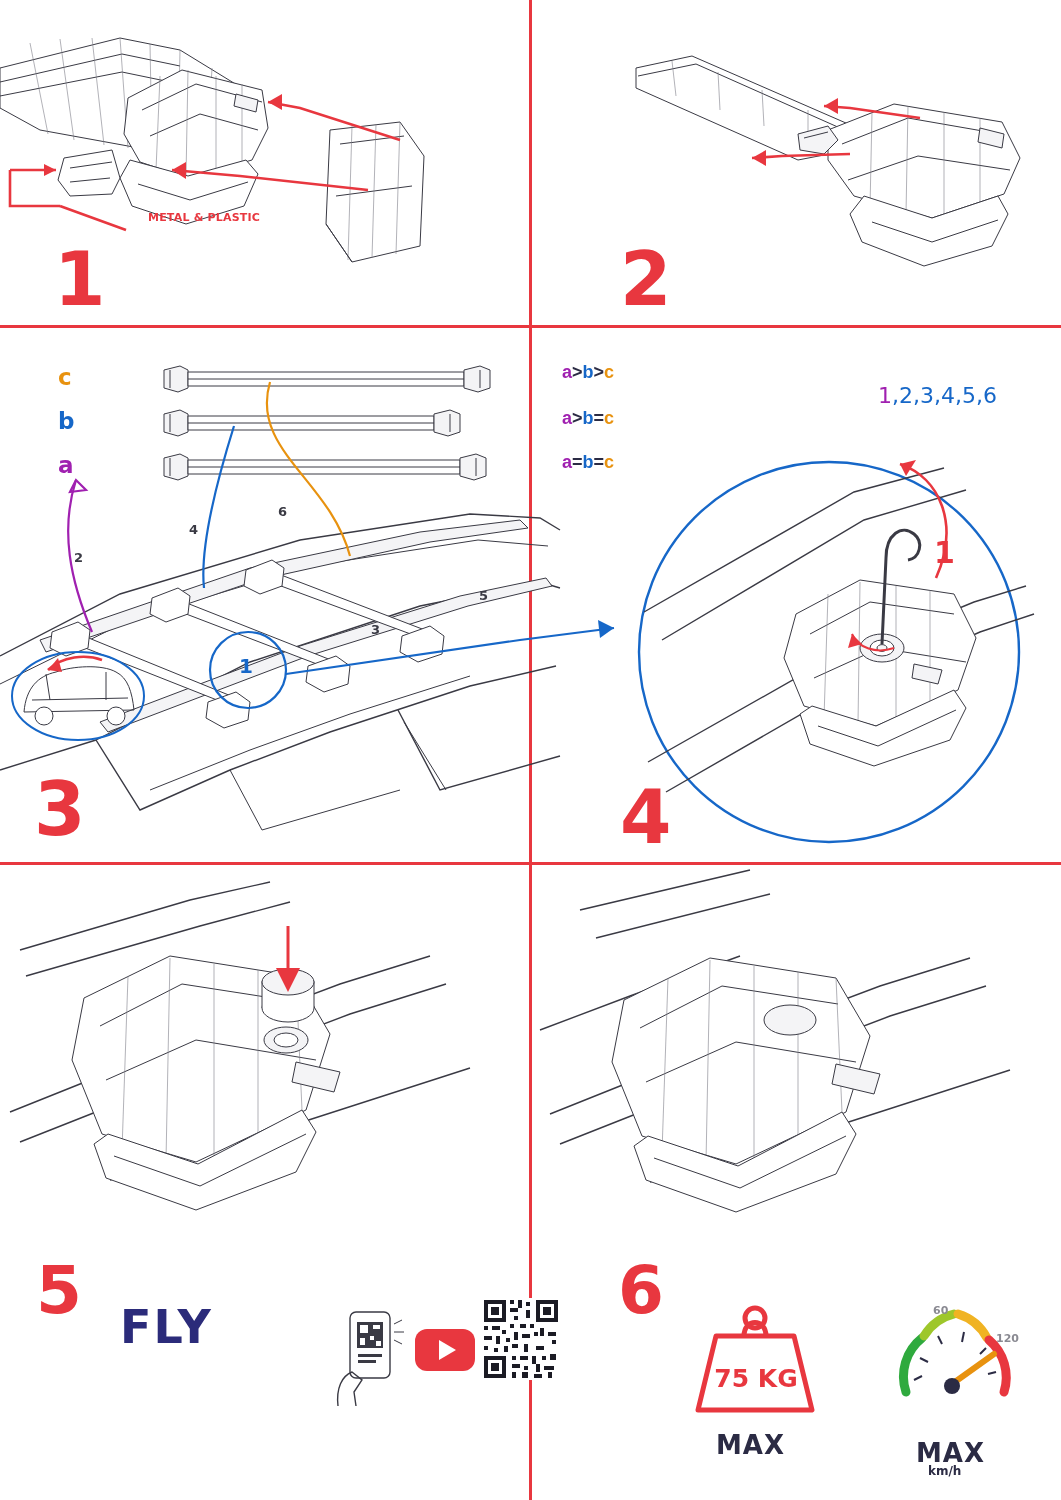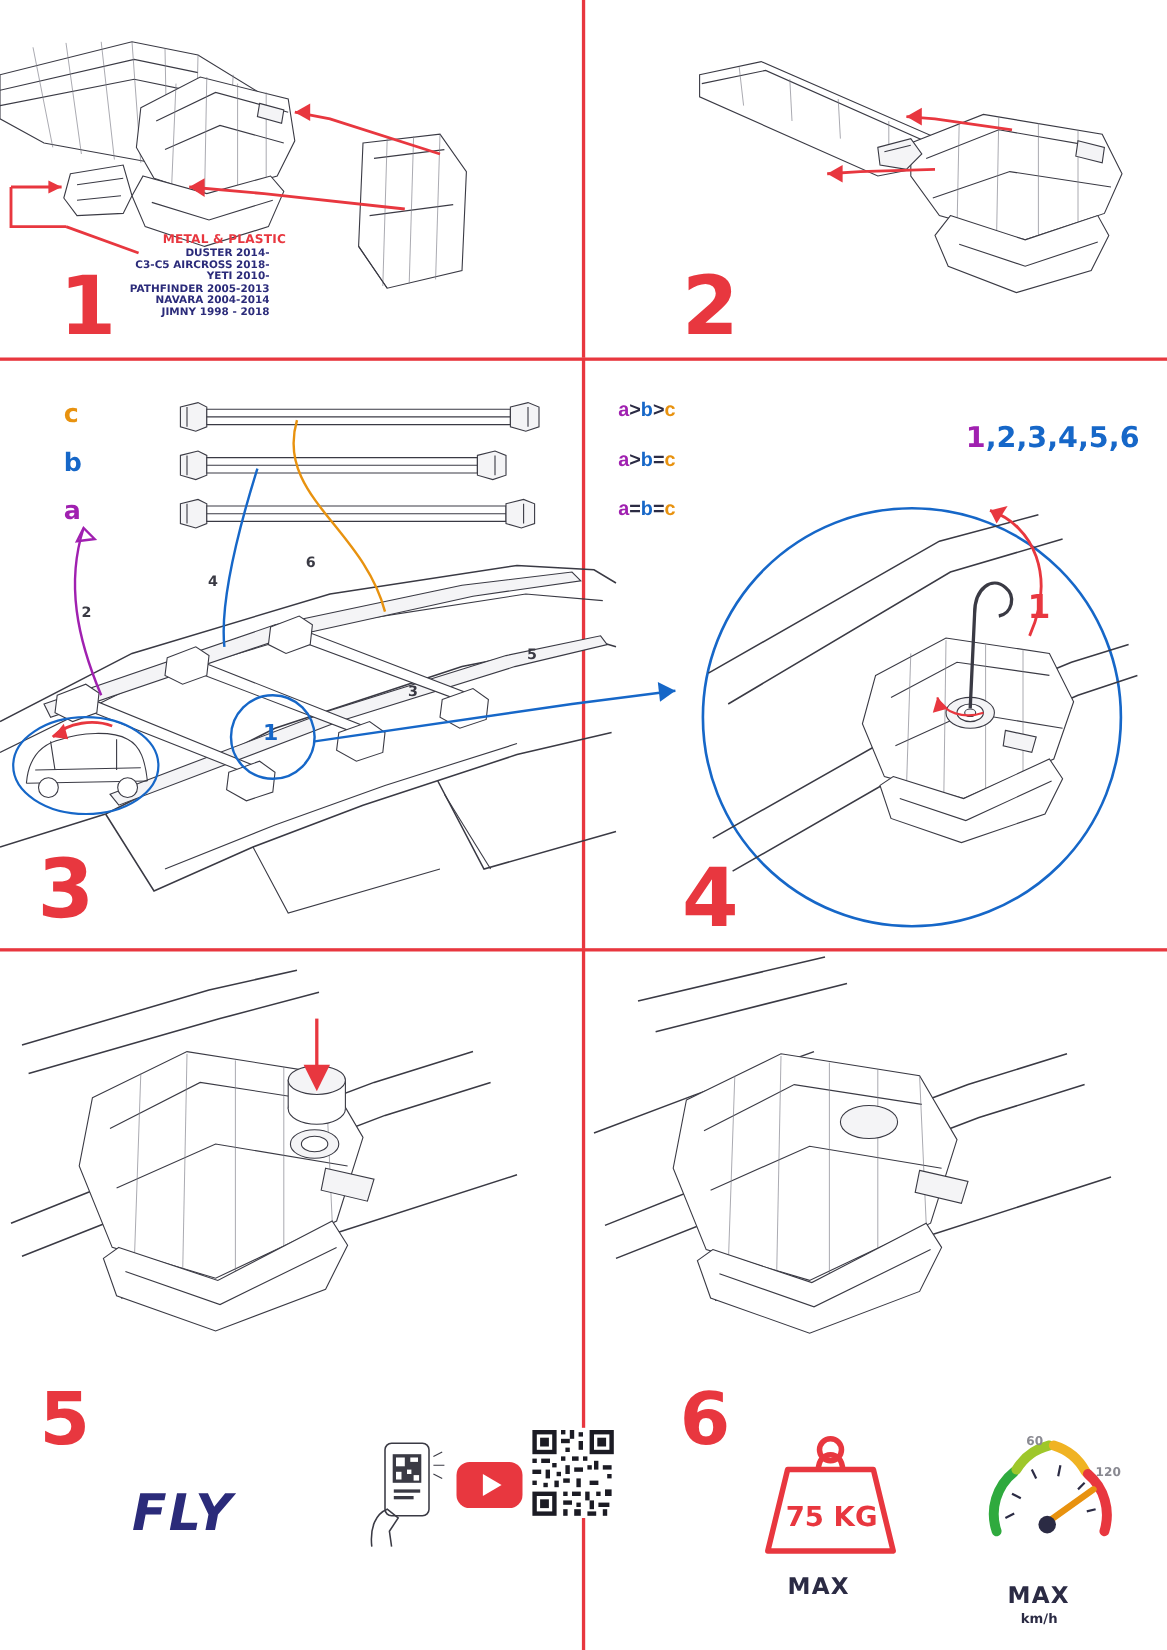--- a/index.html
+++ b/index.html
@@ -65,21 +65,21 @@
   .eqline {
     position:absolute; font-size:18px; font-weight:700;
     font-family:Liberation Sans, sans-serif; white-space:nowrap;
   }
   .eq-a { color:#a020b0; }
   .eq-b { color:#1667c8; }
   .eq-c { color:#e8920f; }
   .eq-op{ color:#2b2b44; }
 
   .seq {
-    position:absolute; font-size:26px; font-weight:700;
+    position:absolute; font-size:22px; font-weight:400;
     font-family:"DejaVu Sans", sans-serif; color:#1667c8; white-space:nowrap;
   }
   .seq .one { color:#a020b0; }
 
   .callout {
     position:absolute; font-size:30px; font-weight:700; color:#e8373f;
     font-family:"DejaVu Sans", sans-serif;
   }
   .callout.blue { color:#1667c8; font-size:20px; }
 
@@ -101,21 +101,21 @@
   }
   .brand-line .accessory { color:#2b2b7a; }
   .brand-line .part { color:#e8373f; }
   .brand-line .ap { color:#2b2b7a; }
   .brand-line .line { color:#e8373f; }
 
   
   .maxlabel {
     position:absolute;
     font-family:"DejaVu Sans", sans-serif;
-    font-size:21px; font-weight:700; color:#2b2b44; letter-spacing:1px;
+    font-size:26px; font-weight:700; color:#2b2b44; letter-spacing:1px;
   }
   .kgtext {
     position:absolute;
     font-family:"DejaVu Sans", sans-serif;
     font-size:25px; font-weight:700; color:#e8373f;
   }
   .kmh {
     position:absolute;
     font-family:"DejaVu Sans", sans-serif;
     font-size:12px; font-weight:700; color:#2b2b44;margin-top:40px;
@@ -192,28 +192,20 @@
       <path class="redf" d="M172 160 L186 152 L186 169 Z"></path>
 
       <path class="red" d="M10 160 L10 196 L60 196" stroke-width="2"></path>
       <path class="red" d="M10 160 L56 160" stroke-width="2"></path>
       <path class="red" d="M60 196 L126 220" stroke-width="1.6"></path>
       <path class="redf" d="M56 160 L44 154 L44 166 Z"></path>
     </svg>
   </div>
 
   <div class="metal-title" style="left:148px; top:211px;">METAL &amp; PLASTIC</div>
-  <div class="metal-list" style="left:60px; top:226px; width:185px;">
-    <div>DUSTER 2014-</div>
-    <div>C3-C5 AIRCROSS 2018-</div>
-    <div>YETI 2010-</div>
-    <div>PATHFINDER 2005-2013</div>
-    <div>NAVARA 2004-2014</div>
-    <div>JIMNY 1998 - 2018</div>
-  </div>
   <div class="stepnum big" style="left:54px; top:242px;">1</div>
 
   <div class="pane" style="left:632px; top:44px;">
     <svg width="420" height="230" viewBox="0 0 420 230">
 
       <g>
         <path class="lnf" d="M4 24 L60 12 L230 86 L228 104 L166 116 L4 44 Z"></path>
         <path class="ln" d="M6 32 L64 20 L226 92"></path>
         <path class="thin" d="M40 17 L44 52"></path>
         <path class="thin" d="M86 28 L88 66"></path>
@@ -450,21 +442,21 @@
         <path class="ln" d="M104 276 L190 306 L296 254"></path>
       </g>
 
       <path class="red" style="stroke-width:3" d="M278 46 L278 96"></path>
       <path class="redf" d="M278 112 L266 88 L290 88 Z"></path>
     </svg>
   </div>
 
   <div class="stepnum mid" style="left:36px; top:1258px;">5</div>
 
-  <div class="brand-fly" style="left:120px; top:1348px;font-style:italic;">FLY</div>
+  <div class="brand-fly" style="left:120px; top:1300px;">FLY</div>
 
   <div class="ytico" style="left:332px; top:1310px;">
     <svg width="72" height="96" viewBox="0 0 72 96">
       <rect x="18" y="2" width="40" height="66" rx="6" class="ln2"></rect>
       <rect x="25" y="12" width="26" height="26" fill="#3a3a44"></rect>
       <rect x="28" y="15" width="8" height="8" fill="#ffffff"></rect>
       <rect x="41" y="15" width="7" height="4" fill="#ffffff"></rect>
       <rect x="28" y="28" width="5" height="7" fill="#ffffff"></rect>
       <rect x="38" y="26" width="4" height="4" fill="#ffffff"></rect>
       <rect x="44" y="31" width="5" height="5" fill="#ffffff"></rect>

